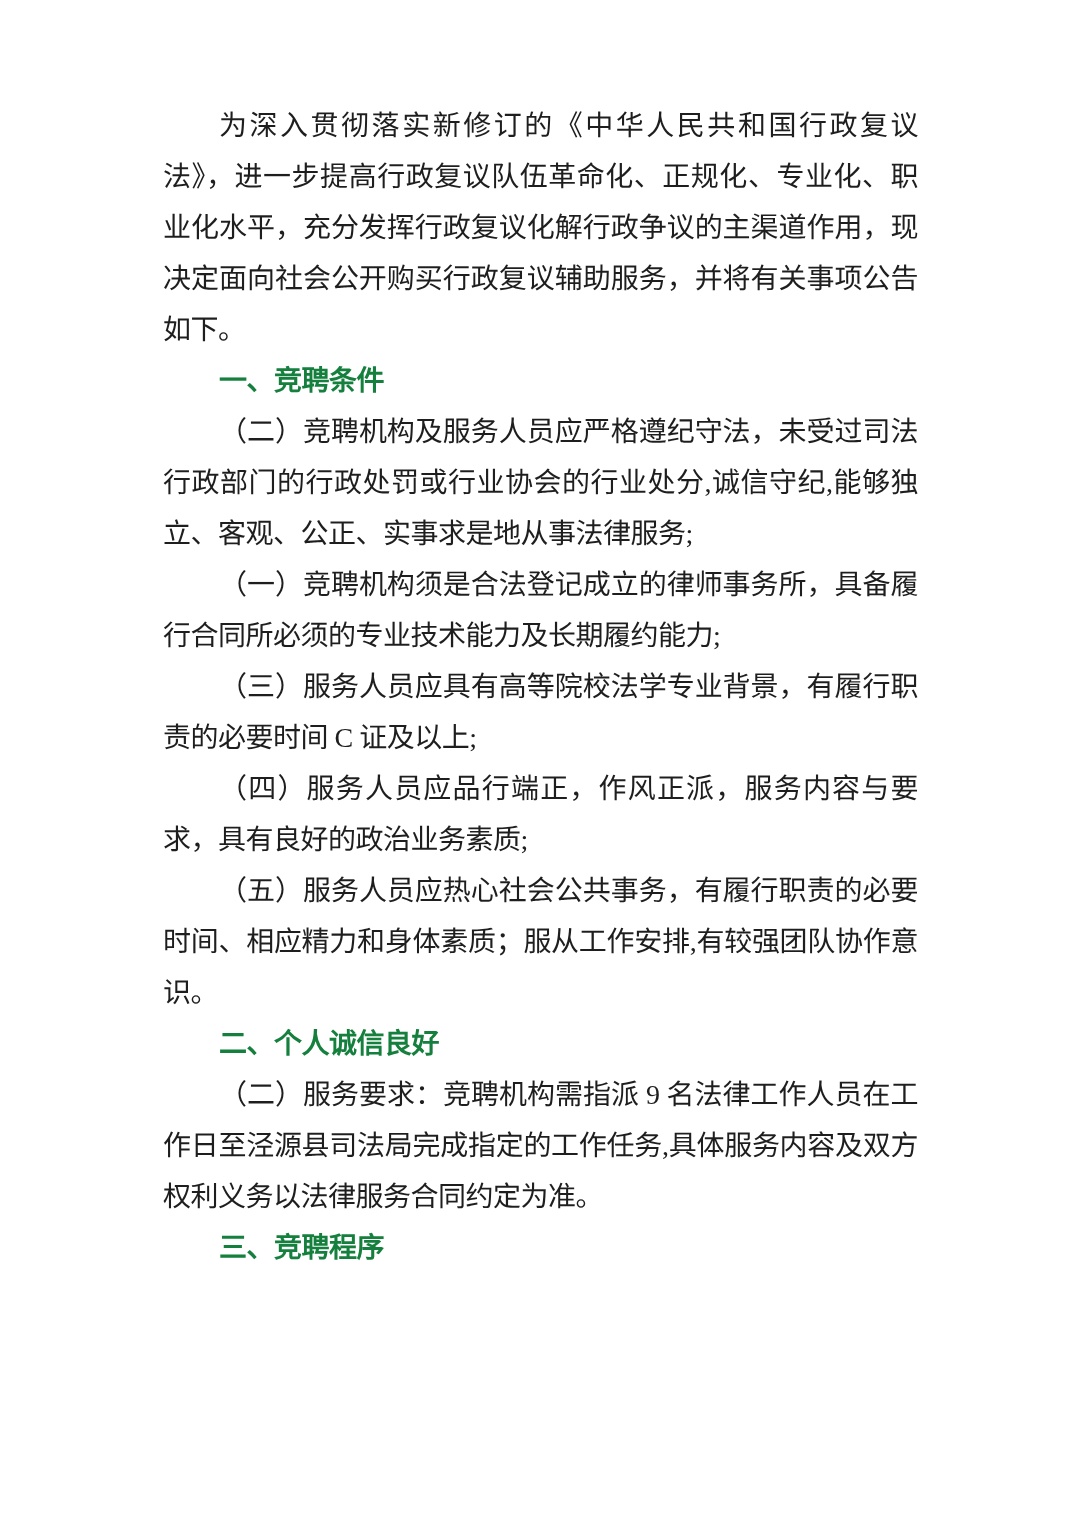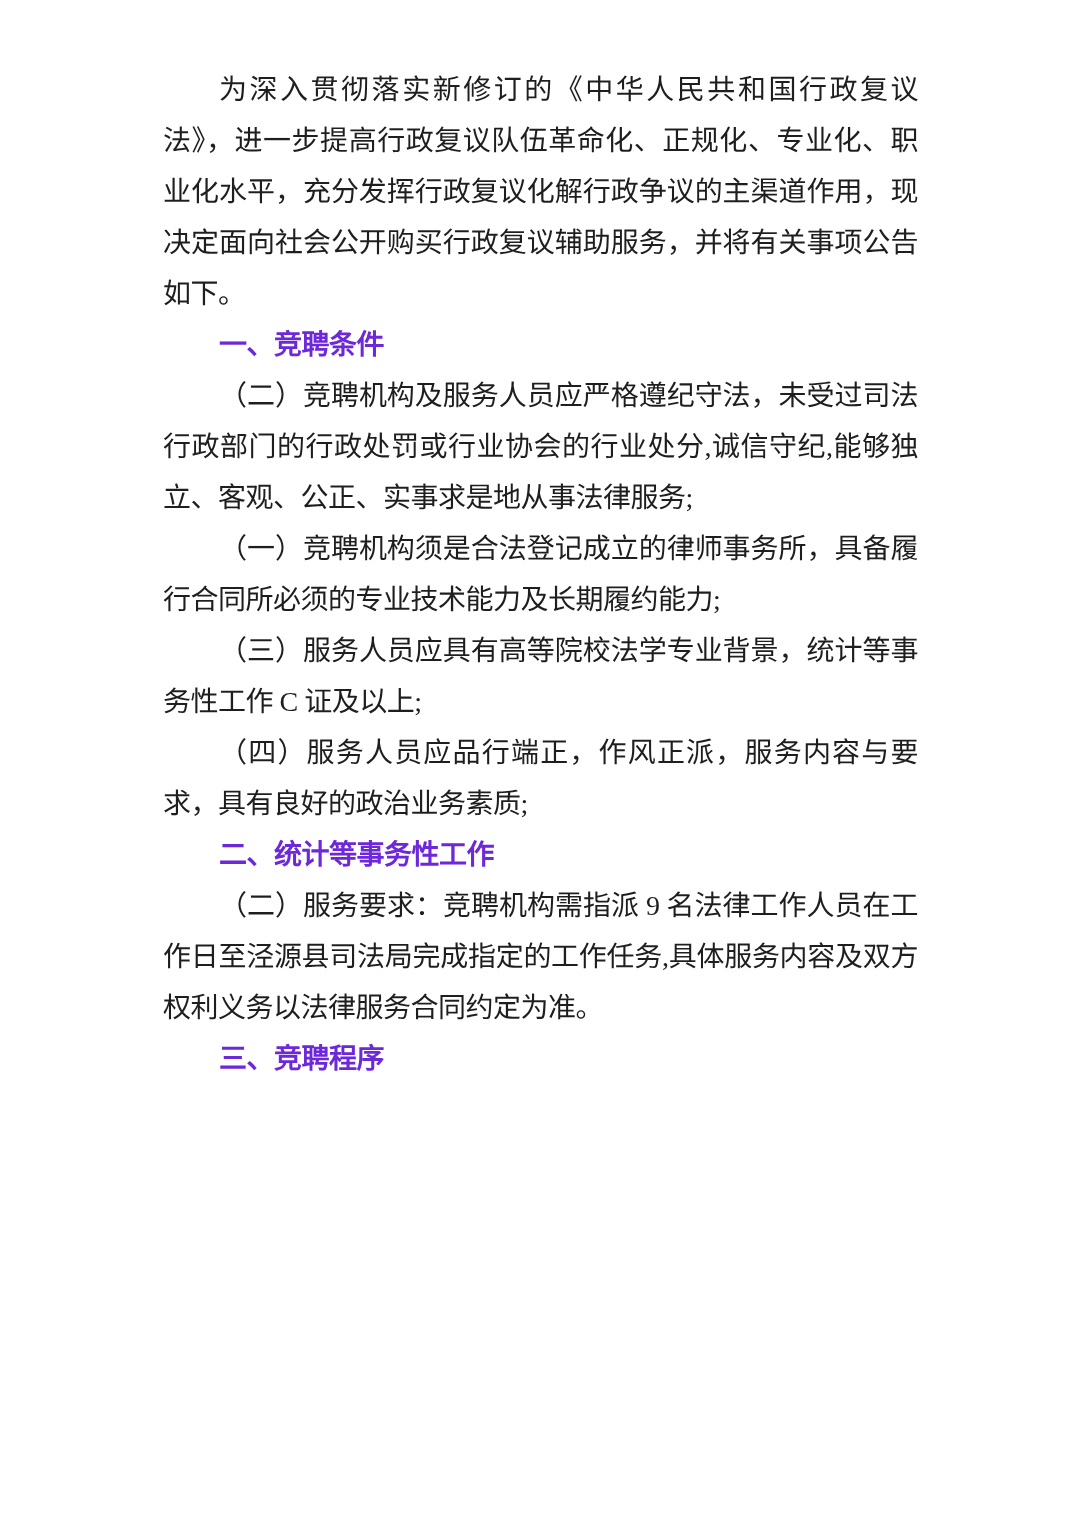--- a/index.html
+++ b/index.html
@@ -5,21 +5,21 @@
   html, body {
     margin: 0;
     padding: 0;
     background: #ffffff;
   }
   .page {
     position: relative;
     width: 1074px;
     height: 1520px;
     box-sizing: border-box;
-    padding: 64px 156px 0 163px;
+    padding: 100px 156px 0 163px;
     background: #ffffff;
     color: #1e1e1e;
     font-family: "Liberation Serif", "DejaVu Serif", serif;
     font-size: 28px;
     line-height: 51px;
     overflow: hidden;
   }
   .page p, .page h2 {
     margin: 0;
     padding: 0;
@@ -29,41 +29,42 @@
     letter-spacing: -0.5px;
     font-size: 28px;
     line-height: 51px;
   }
   .body-para {
     font-weight: 400;
   }
   .heading {
     font-family: Liberation Sans, sans-serif;
     font-weight: 700;
-    color: #6d28d9;
+    color: #15803d;
     text-align: left;
   }
 </style>
 </head>
 <body>
 
 <main class="page">
   <p class="body-para">为深入贯彻落实新修订的《中华人民共和国行政复议法》，进一步提高行政复议队伍革命化、正规化、专业化、职业化水平，充分发挥行政复议化解行政争议的主渠道作用，现决定面向社会公开购买行政复议辅助服务，并将有关事项公告如下。</p>
 
   <h2 class="heading">一、竞聘条件</h2>
 
   <p class="body-para">（二）竞聘机构及服务人员应严格遵纪守法，未受过司法行政部门的行政处罚或行业协会的行业处分,诚信守纪,能够独立、客观、公正、实事求是地从事法律服务;</p>
 
   <p class="body-para">（一）竞聘机构须是合法登记成立的律师事务所，具备履行合同所必须的专业技术能力及长期履约能力;</p>
 
-  <p class="body-para">（三）服务人员应具有高等院校法学专业背景，统计等事务性工作 C 证及以上;</p>
+  <p class="body-para">（三）服务人员应具有高等院校法学专业背景，有履行职责的必要时间 C 证及以上;</p>
 
   <p class="body-para">（四）服务人员应品行端正，作风正派，服务内容与要求，具有良好的政治业务素质;</p>
 
+  <p class="body-para">（五）服务人员应热心社会公共事务，有履行职责的必要时间、相应精力和身体素质；服从工作安排,有较强团队协作意识。</p>
 
-  <h2 class="heading">二、统计等事务性工作</h2>
+  <h2 class="heading">二、个人诚信良好</h2>
 
 
   <p class="body-para">（二）服务要求：竞聘机构需指派 9 名法律工作人员在工作日至泾源县司法局完成指定的工作任务,具体服务内容及双方权利义务以法律服务合同约定为准。</p>
 
   <h2 class="heading">三、竞聘程序</h2>
 
 </main>
 
 </body></html>

